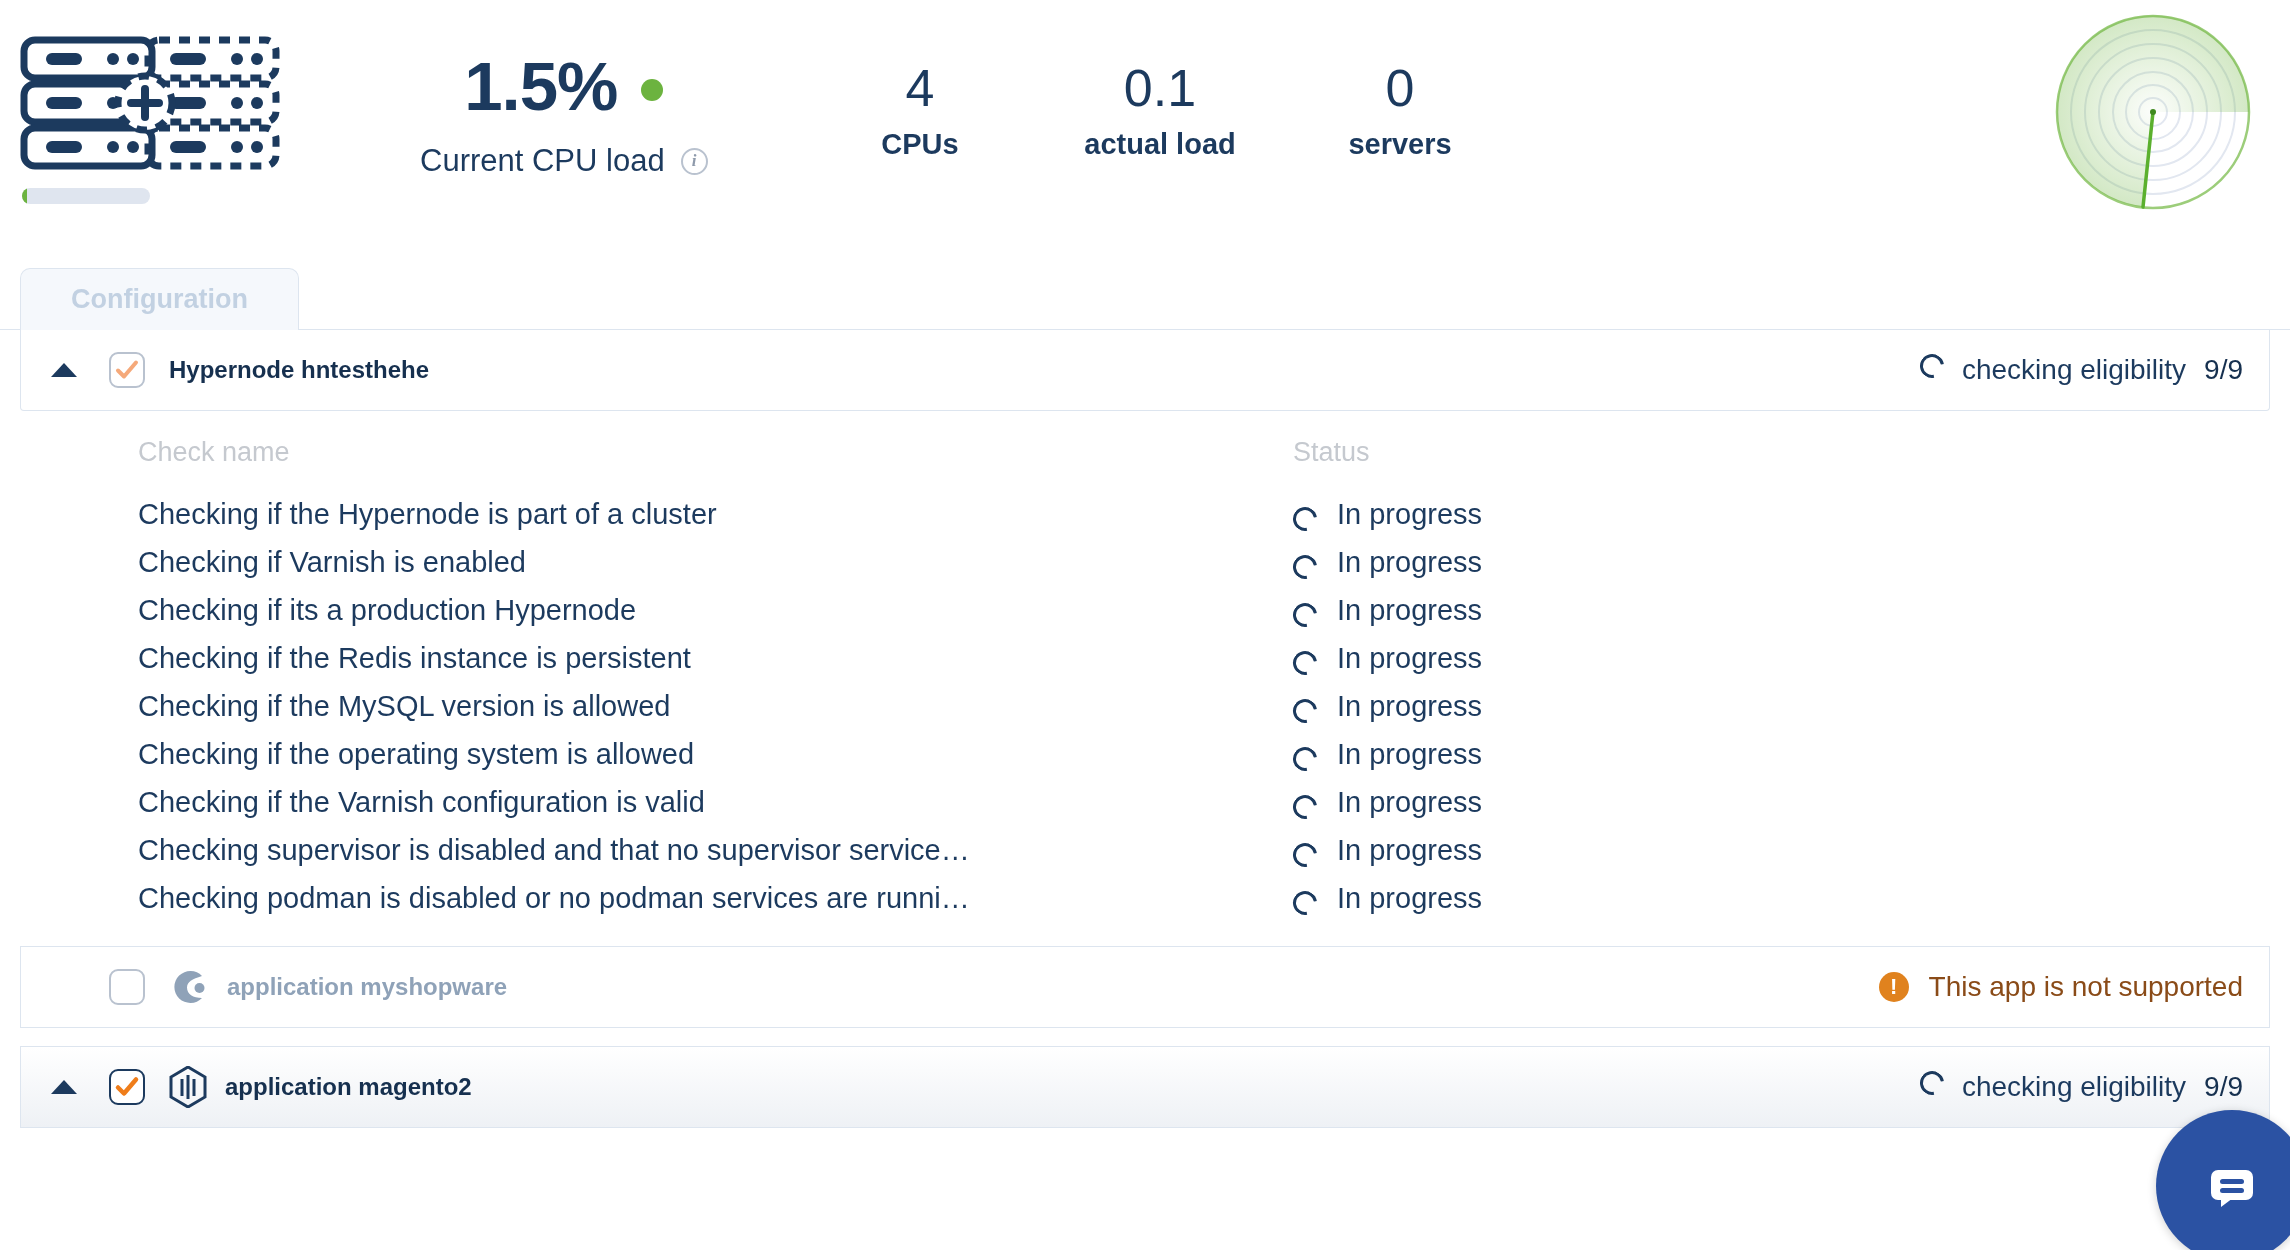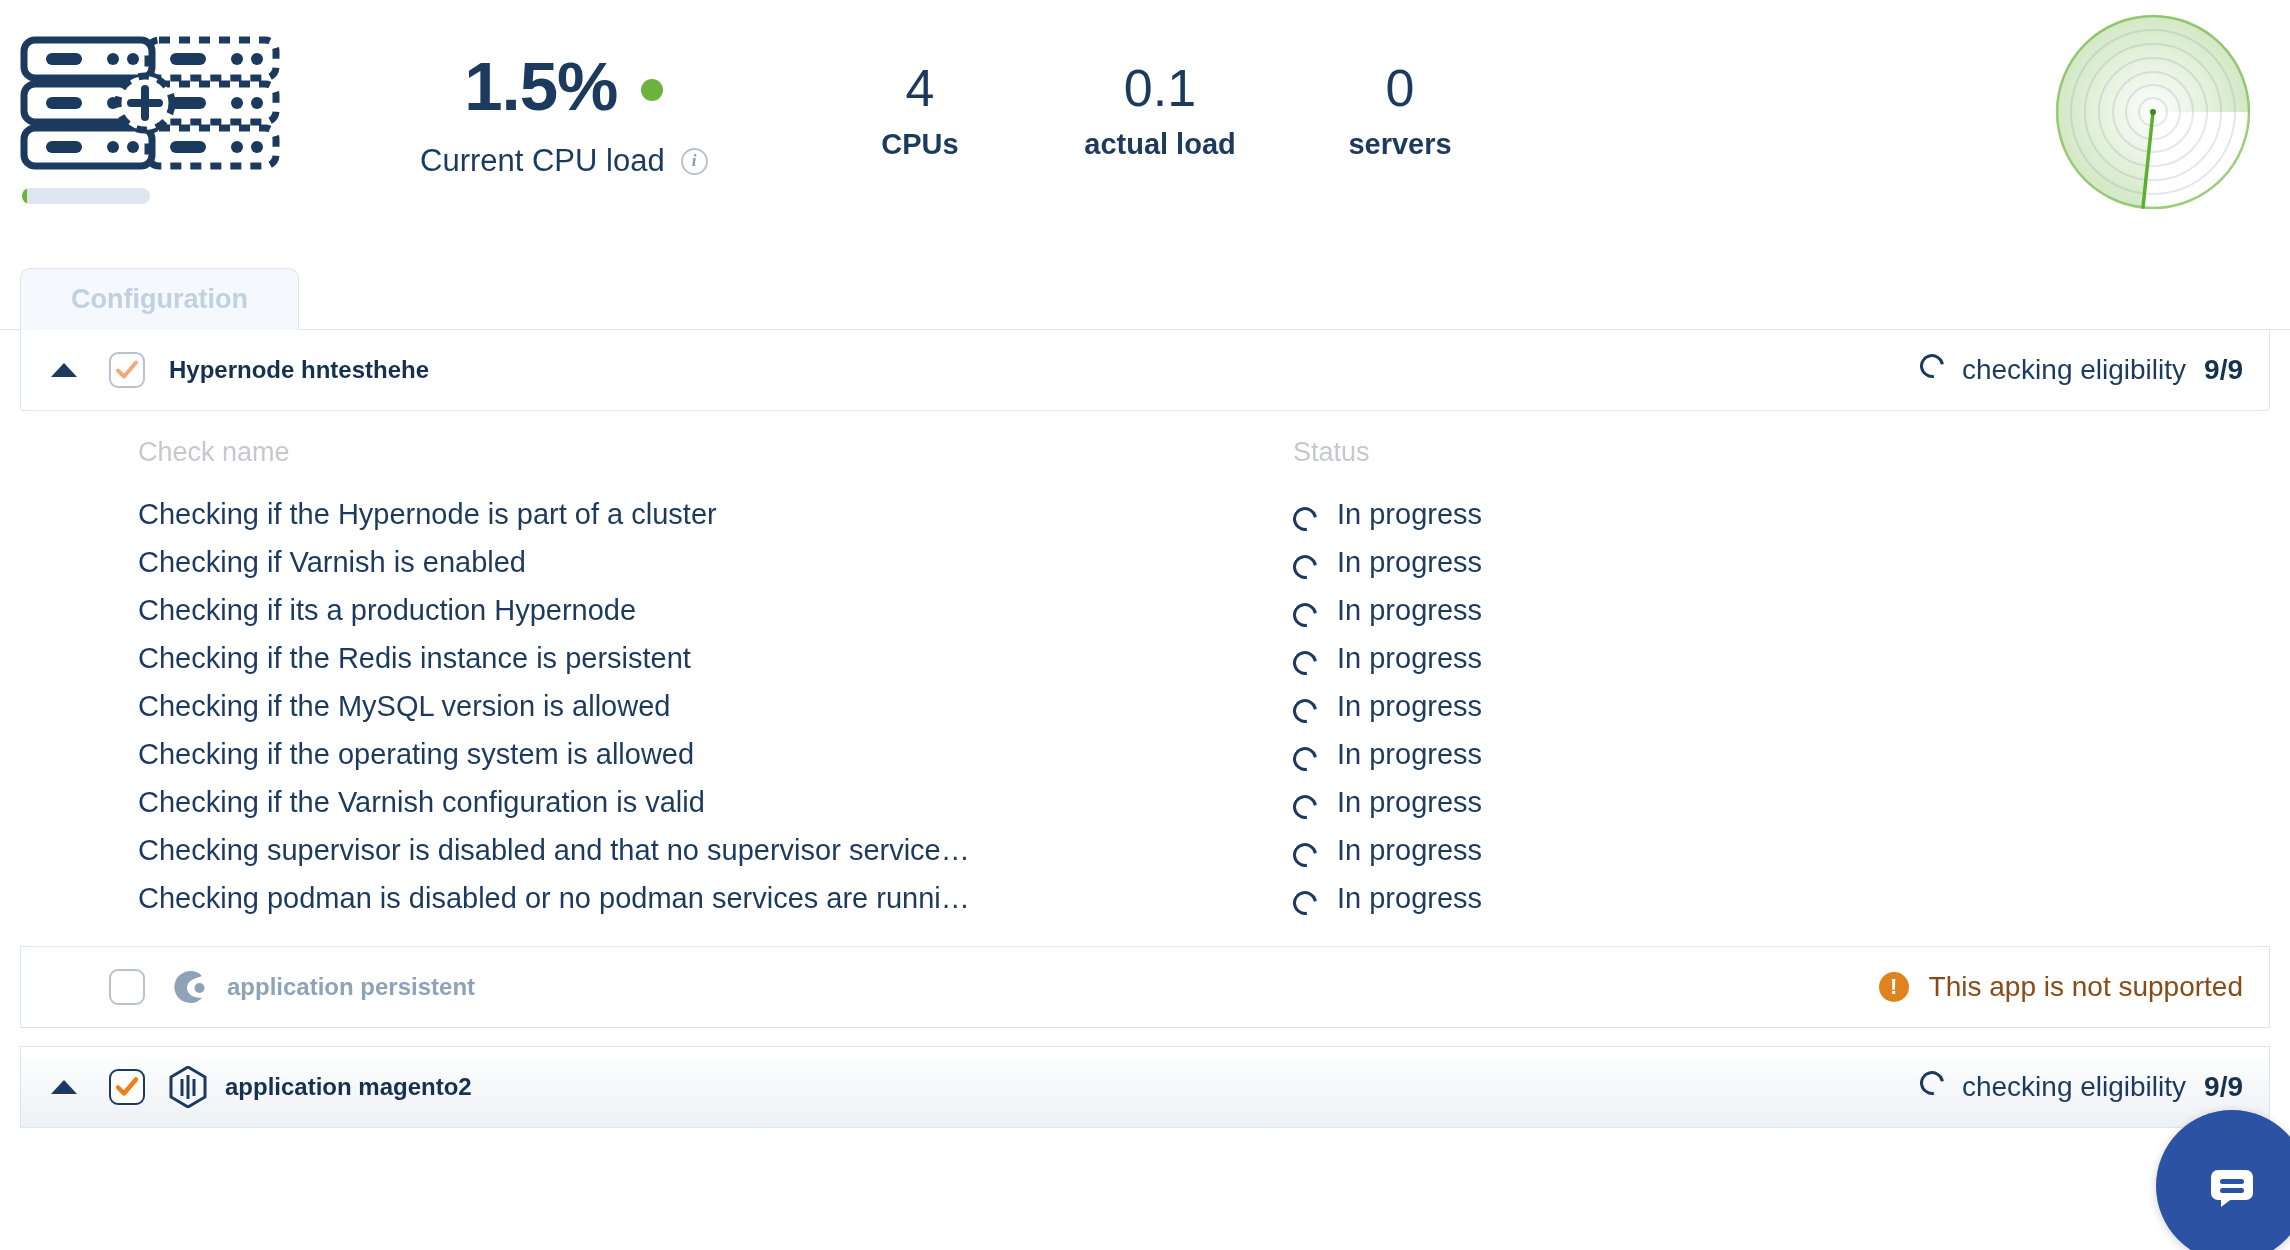--- a/index.html
+++ b/index.html
@@ -151,21 +151,21 @@
   .chk.checked-soft { border-color:#b9c2cf; }
   .chk.checked-strong { border-color:#1c3a5e; }
   .chk svg { display:block; }
 
   .app-title { font-size:24px; font-weight:700; color:#16304f; white-space:nowrap; }
   .app-title.muted { color:#8fa2b8; }
   .app-logo { margin-right:18px; display:flex; align-items:center; flex:none; }
 
   .app-right { margin-left:auto; display:flex; align-items:flex-start; gap:18px; white-space:nowrap;}
   .app-status-text { font-size:28px; color:#1c3a5e; }
-  .app-count { font-size:28px; font-weight:700; color:#16304f; }
+  .app-count { font-size:28px; font-weight:400; color:#16304f; }
   .warn { display:flex; align-items:center; gap:20px; }
   .warn-icon {
     width:30px;height:30px;border-radius:50%;
     background:#e0821e; color:#fff;
     display:flex;align-items:center;justify-content:center;
     font-size:22px; font-weight:700; line-height:1;
     font-family:"Liberation Sans", sans-serif;
   }
   .warn-text { font-size:28px; color:#8a4b18; }
 
@@ -407,21 +407,21 @@
     <div class="card">
       <div class="app-row">
         <div class="caret spacer"></div>
         <div class="chk"></div>
         <div class="app-logo">
           <svg width="40" height="40" viewBox="0 0 40 40">
             <path d="M33 9 A16 16 0 1 0 33 31 C24 31 18 27 18 20.5 C18 15 23 12 33 9 Z" fill="#8fa2b8"></path>
             <circle cx="30.5" cy="21" r="5" fill="#8fa2b8"></circle>
           </svg>
         </div>
-        <div class="app-title muted">application persistent</div>
+        <div class="app-title muted">application myshopware</div>
         <div class="app-right">
           <div class="warn">
             <span class="warn-icon">!</span>
             <span class="warn-text">This app is not supported</span>
           </div>
         </div>
       </div>
     </div>
 
     <div class="card" style="margin-top:18px;">

